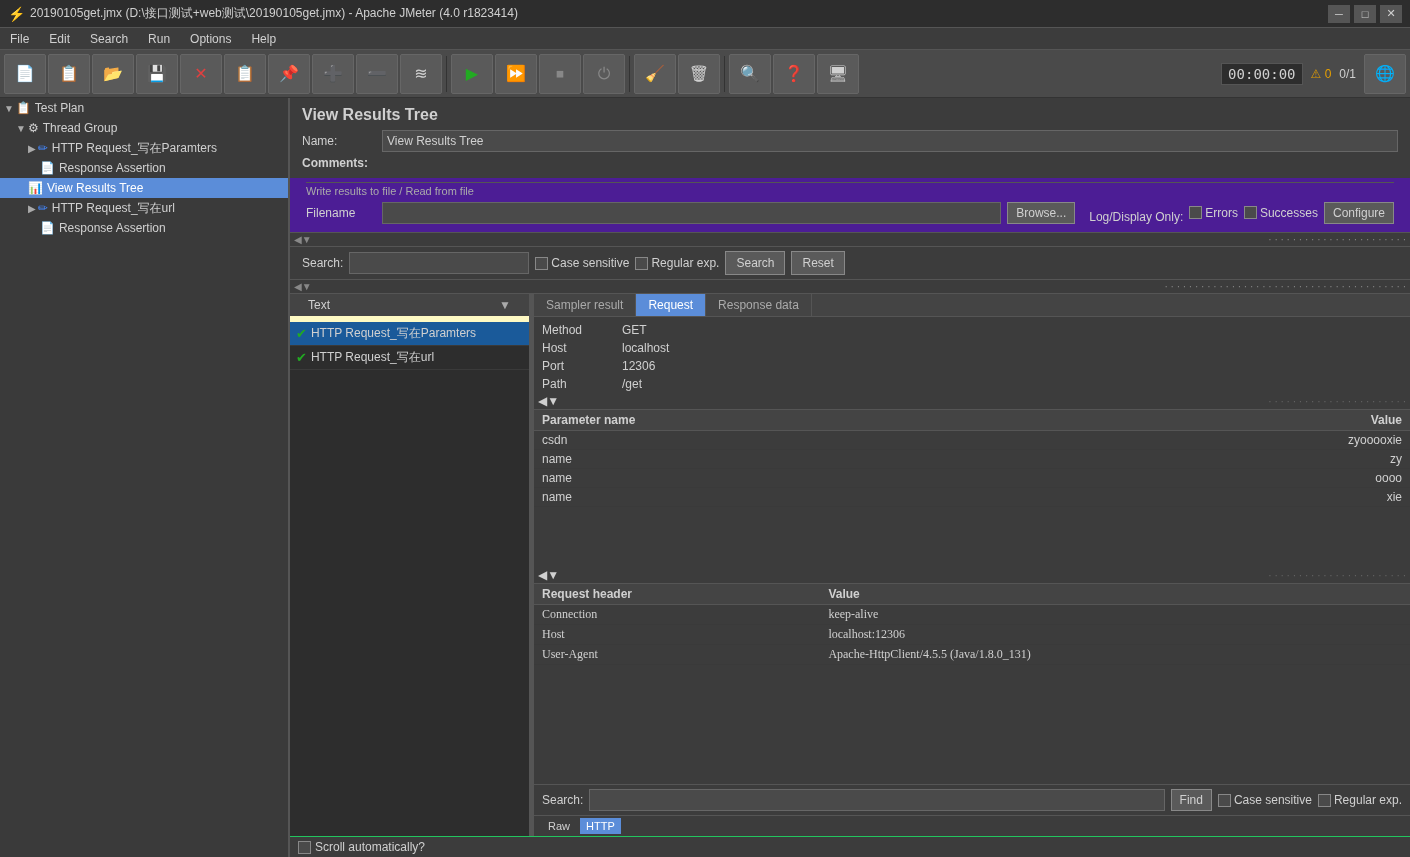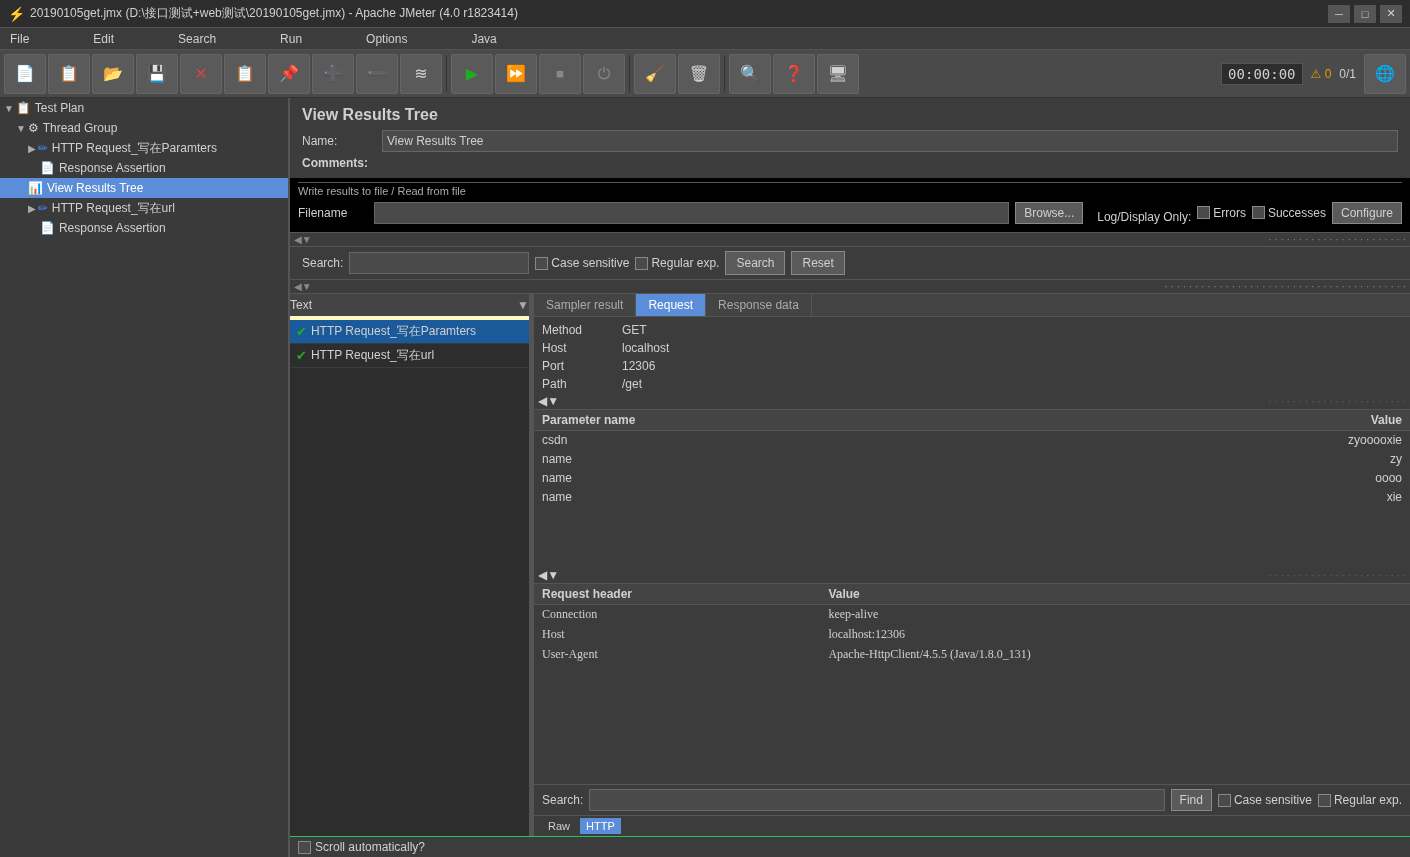--- a/index.html
+++ b/index.html
@@ -21,21 +21,20 @@
     .title-bar .win-controls { display: flex; gap: 4px; }
     .win-btn { width: 22px; height: 18px; background: #555; border: none; color: #d0d0d0; cursor: pointer; font-size: 11px; display: flex; align-items: center; justify-content: center; }
 
     
     .menu-bar {
       background: #3c3c3c;
       height: 22px;
       display: flex;
       align-items: center;
       border-bottom: 1px solid #555;
-      gap: 44px;
     }
     .menu-item {
       padding: 2px 10px;
       cursor: pointer;
       font-size: 12px;
       color: #d0d0d0;
     }
 
     
     .toolbar {
@@ -122,22 +121,22 @@
       background: #4a4a4a;
       border: 1px solid #666;
       color: #d0d0d0;
       padding: 2px 4px;
       font-size: 12px;
       height: 22px;
     }
 
     
     .file-section {
-      padding: 4px 8px;
-      background: #000000;
+      padding: 4px 16px;
+      background: #4c1d95;
     }
     .file-section-title {
       font-size: 11px;
       color: #aaa;
       margin-bottom: 4px;
       border-top: 1px solid #555;
       padding-top: 2px;
     }
     .file-row {
       display: flex;
@@ -239,22 +238,22 @@
       background: #2d2d2d;
       flex-shrink: 0;
       display: flex;
       flex-direction: column;
       border-right: 1px solid #555;
     }
     .list-header {
       display: flex;
       align-items: center;
       background: #444;
-      padding: 4px 0;
-      border-bottom: 4px solid #fef9c3;
+      padding: 4px 18px;
+      border-bottom: 6px solid #fef9c3;
     }
     .list-header-text { color: #d0d0d0; font-size: 12px; }
     .list-dropdown { margin-left: auto; color: #aaa; cursor: pointer; }
     .list-item {
       display: flex;
       align-items: center;
       padding: 3px 6px;
       cursor: pointer;
       border-bottom: 1px solid #3a3a3a;
     }
@@ -417,21 +416,21 @@
     <button class="win-btn">✕</button>
   </div>
 </div>
 
 <div class="menu-bar">
   <div class="menu-item">File</div>
   <div class="menu-item">Edit</div>
   <div class="menu-item">Search</div>
   <div class="menu-item">Run</div>
   <div class="menu-item">Options</div>
-  <div class="menu-item">Java</div>
+  <div class="menu-item">Help</div>
 </div>
 
 <div class="toolbar">
   <button class="tb-btn" title="New">📄</button>
   <button class="tb-btn" title="Templates">📋</button>
   <button class="tb-btn" title="Open">📂</button>
   <button class="tb-btn" title="Save">💾</button>
   <button class="tb-btn" title="Delete" style="color:#e04040;">✕</button>
   <button class="tb-btn" title="Copy">📋</button>
   <button class="tb-btn" title="Paste">📌</button>

